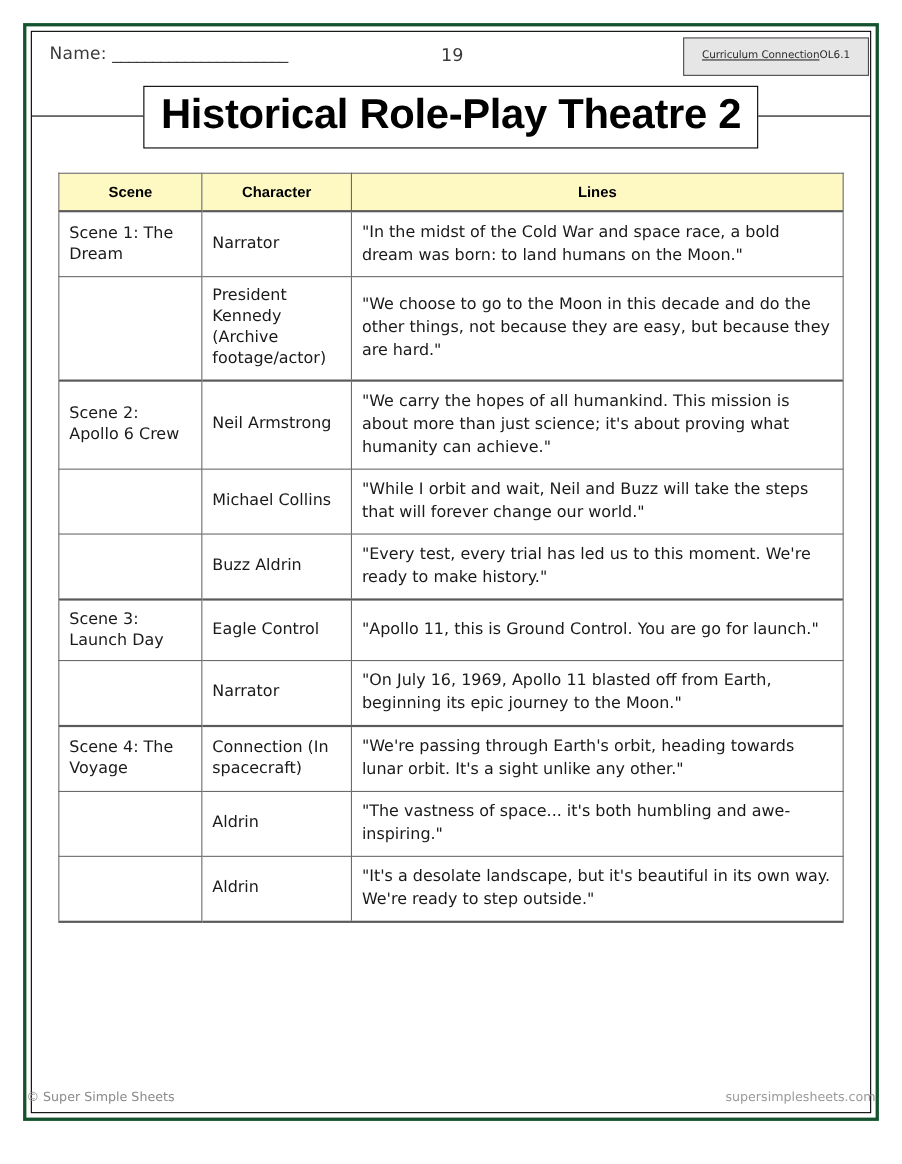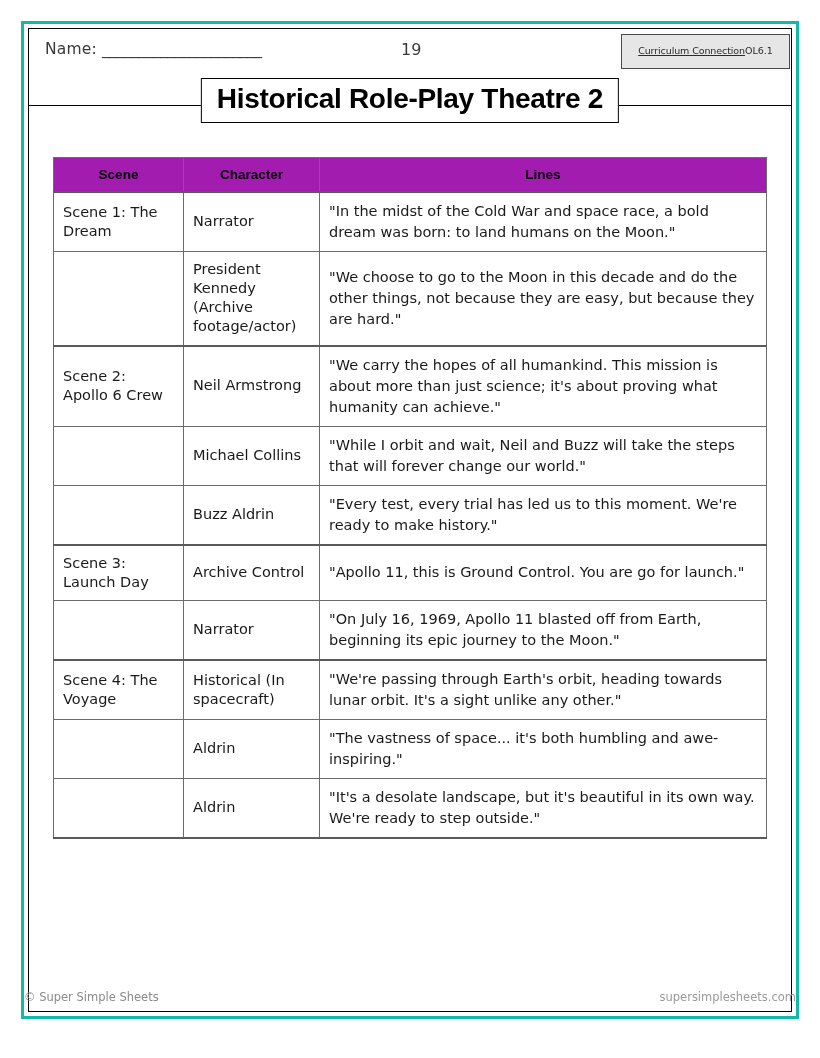--- a/index.html
+++ b/index.html
@@ -18,21 +18,21 @@
     overflow: hidden;
   }
 
   
   .page-outer {
     position: absolute;
     left: 21px;
     top: 21px;
     width: 778px;
     height: 998px;
-    border: 3px solid #14b8a6;
+    border: 3px solid #14532d;
   }
   .page-inner {
     position: absolute;
     left: 4px;
     top: 4px;
     right: 4px;
     bottom: 4px;
     border: 1.5px solid #000000;
     background: #ffffff;
   }
@@ -116,21 +116,21 @@
     left: 50%;
     top: 1px;
     transform: translateX(-50%);
     background: #ffffff;
     border: 1.5px solid #000000;
     padding: 4px 15px 7px 15px;
     z-index: 2;
   }
   .title-text {
     font-family: "Liberation Sans", sans-serif;
-    font-size: 28px;
+    font-size: 38px;
     font-weight: bold;
     letter-spacing: -0.3px;
     white-space: nowrap;
     line-height: 1.15;
   }
 
   
   .table-wrap {
     margin: 24px 24px 0 24px;
   }
@@ -139,21 +139,21 @@
     border-collapse: collapse;
     table-layout: fixed;
   }
   table.script th,
   table.script td {
     border: 1px solid #6b6b6b;
     vertical-align: middle;
     padding: 8px 9px;
   }
   table.script thead th {
-    background: #a21caf;
+    background: #fef9c3;
     font-family: "Liberation Sans", sans-serif;
     font-weight: bold;
     font-size: 13.5px;
     text-align: center;
     padding-top: 9px;
     padding-bottom: 9px;
     border-color: #6b6b6b;
   }
   col.c-scene { width: 130px; }
   col.c-char  { width: 136px; }
@@ -255,31 +255,31 @@
                 <td class="char-cell">Michael Collins</td>
                 <td class="lines-cell">"While I orbit and wait, Neil and Buzz will take the steps that will forever change our world."</td>
               </tr>
               <tr>
                 <td class="scene-cell"></td>
                 <td class="char-cell">Buzz Aldrin</td>
                 <td class="lines-cell">"Every test, every trial has led us to this moment. We're ready to make history."</td>
               </tr>
               <tr class="group-start">
                 <td class="scene-cell">Scene 3: Launch Day</td>
-                <td class="char-cell">Archive Control</td>
+                <td class="char-cell">Eagle Control</td>
                 <td class="lines-cell">"Apollo 11, this is Ground Control. You are go for launch."</td>
               </tr>
               <tr>
                 <td class="scene-cell"></td>
                 <td class="char-cell">Narrator</td>
                 <td class="lines-cell">"On July 16, 1969, Apollo 11 blasted off from Earth, beginning its epic journey to the Moon."</td>
               </tr>
               <tr class="group-start">
                 <td class="scene-cell">Scene 4: The Voyage</td>
-                <td class="char-cell">Historical (In spacecraft)</td>
+                <td class="char-cell">Connection (In spacecraft)</td>
                 <td class="lines-cell">"We're passing through Earth's orbit, heading towards lunar orbit. It's a sight unlike any other."</td>
               </tr>
               <tr>
                 <td class="scene-cell"></td>
                 <td class="char-cell">Aldrin</td>
                 <td class="lines-cell">"The vastness of space... it's both humbling and awe-inspiring."</td>
               </tr>
               <tr class="last-row">
                 <td class="scene-cell"></td>
                 <td class="char-cell">Aldrin</td>

